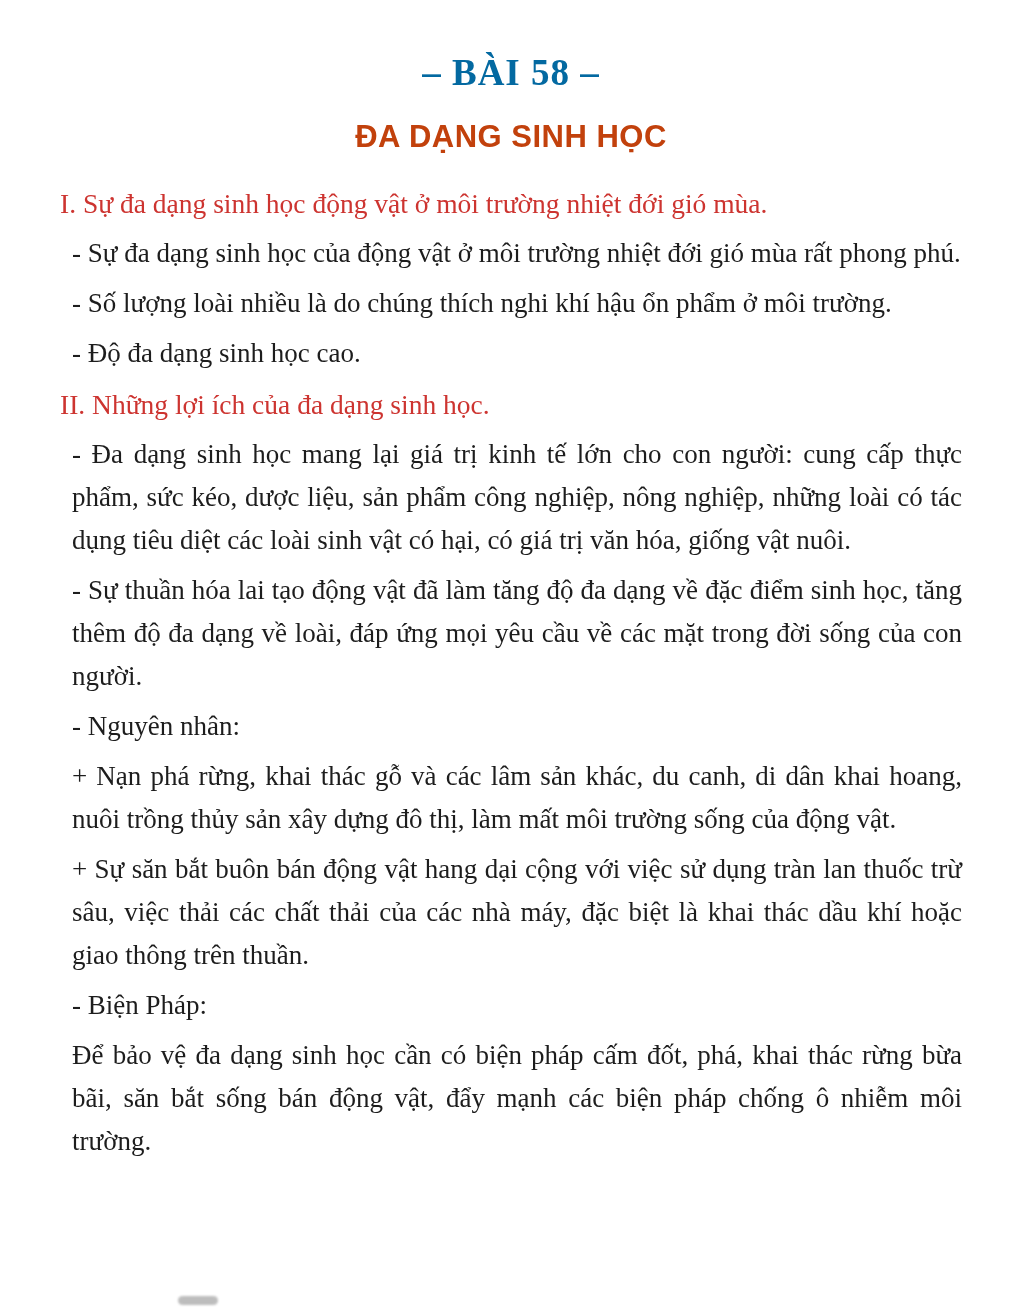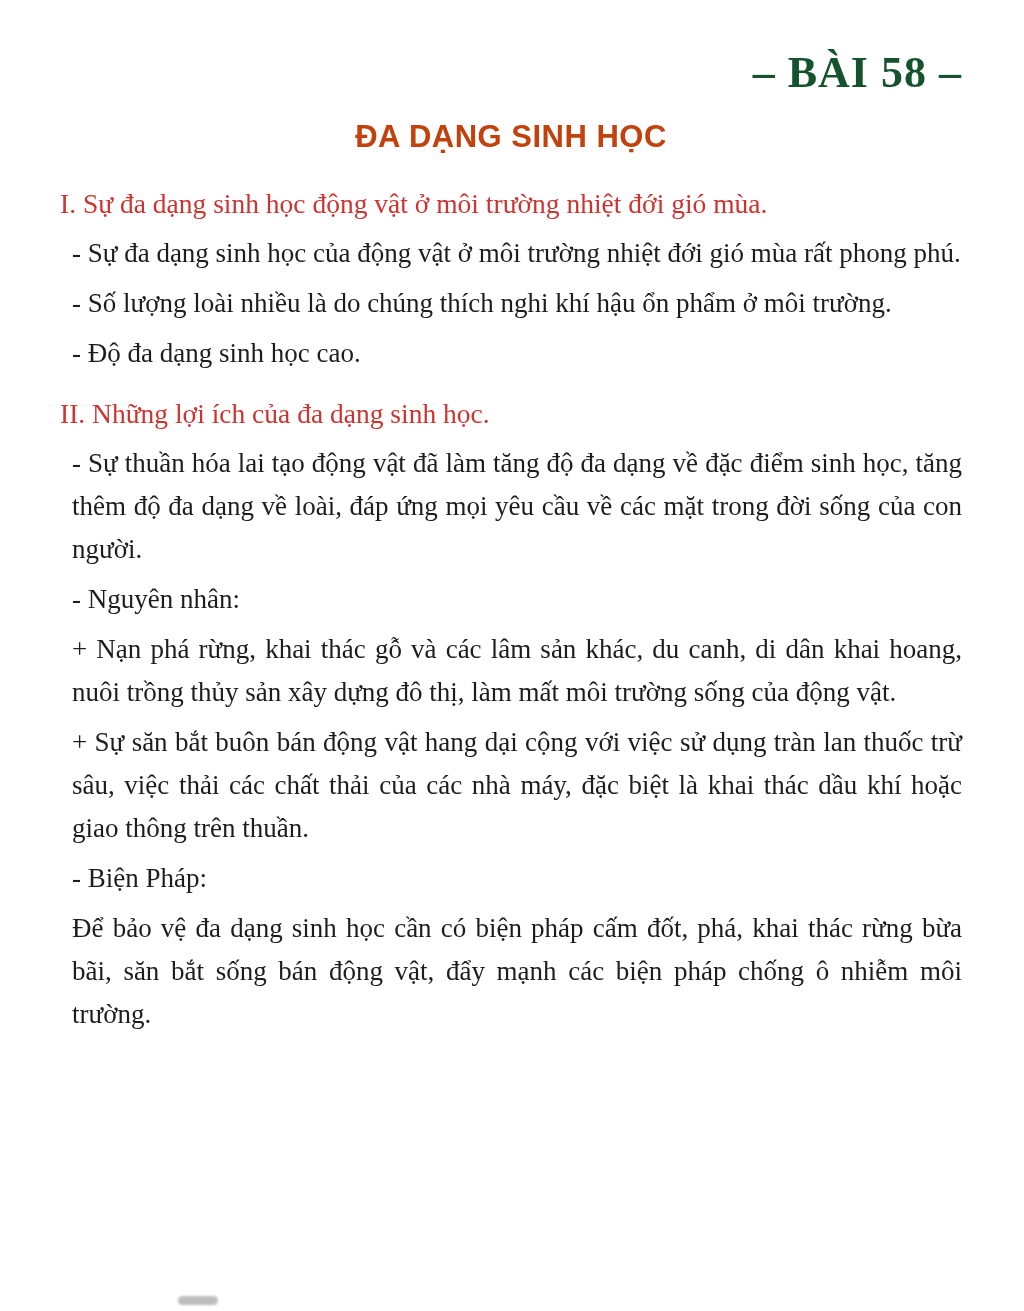--- a/index.html
+++ b/index.html
@@ -14,44 +14,44 @@
     position: relative;
     font-family: "Liberation Serif", "DejaVu Serif", serif;
     color: #1d1d1d;
     -webkit-font-smoothing: antialiased;
   }
   .page {
     padding: 54px 62px 0 60px;
   }
   .lesson-number {
     font-family: "Liberation Serif", "DejaVu Serif", serif;
-    font-size: 44px;
+    font-size: 37px;
     font-weight: 700;
-    color: #14532d;
-    text-align: right;
+    color: #0369a1;
+    text-align: center;
     line-height: 38px;
     margin: 0 0 26px 0;
     letter-spacing: 1px;
   }
   .lesson-title {
     font-family: "Liberation Sans", "DejaVu Sans", sans-serif;
     font-size: 31px;
     font-weight: 700;
     color: #c2410c;
     text-align: center;
     line-height: 38px;
     margin: 0 0 26px 0;
     letter-spacing: 0.5px;
   }
   h3.section-heading {
     font-size: 27.5px;
     font-weight: 400;
     color: #cd3430;
     line-height: 43px;
-    margin: 17px 0 7px 0;
+    margin: 8px 0 7px 0;
   }
   p.body-paragraph {
     font-size: 27px;
     line-height: 43px;
     margin: 0 0 7px 12px;
     text-align: justify;
     color: #1d1d1d;
   }
   .cropped-artifact {
     position: absolute;
@@ -76,20 +76,21 @@
 
   <section>
     <h3 class="section-heading">I. Sự đa dạng sinh học động vật ở môi trường nhiệt đới gió mùa.</h3>
     <p class="body-paragraph">- Sự đa dạng sinh học của động vật ở môi trường nhiệt đới gió mùa rất phong phú.</p>
     <p class="body-paragraph">- Số lượng loài nhiều là do chúng thích nghi khí hậu ổn phẩm ở môi trường.</p>
     <p class="body-paragraph">- Độ đa dạng sinh học cao.</p>
   </section>
 
   <section>
     <h3 class="section-heading">II. Những lợi ích của đa dạng sinh học.</h3>
+    <p class="body-paragraph">- Đa dạng sinh học mang lại giá trị kinh tế lớn cho con người: cung cấp thực phẩm, sức kéo, dược liệu, sản phẩm công nghiệp, nông nghiệp, những loài có tác dụng tiêu diệt các loài sinh vật có hại, có giá trị văn hóa, giống vật nuôi.</p>
     <p class="body-paragraph">- Sự thuần hóa lai tạo động vật đã làm tăng độ đa dạng về đặc điểm sinh học, tăng thêm độ đa dạng về loài, đáp ứng mọi yêu cầu về các mặt trong đời sống của con người.</p>
   </section>
 
   <section>
     <p class="body-paragraph">- Nguyên nhân:</p>
     <p class="body-paragraph">+ Nạn phá rừng, khai thác gỗ và các lâm sản khác, du canh, di dân khai hoang, nuôi trồng thủy sản xây dựng đô thị, làm mất môi trường sống của động vật.</p>
     <p class="body-paragraph">+ Sự săn bắt buôn bán động vật hang dại cộng với việc sử dụng tràn lan thuốc trừ sâu, việc thải các chất thải của các nhà máy, đặc biệt là khai thác dầu khí hoặc giao thông trên thuần.</p>
     <p class="body-paragraph">- Biện Pháp:</p>
     <p class="body-paragraph">Để bảo vệ đa dạng sinh học cần có biện pháp cấm đốt, phá, khai thác rừng bừa bãi, săn bắt sống bán động vật, đẩy mạnh các biện pháp chống ô nhiễm môi trường.</p>
   </section>

